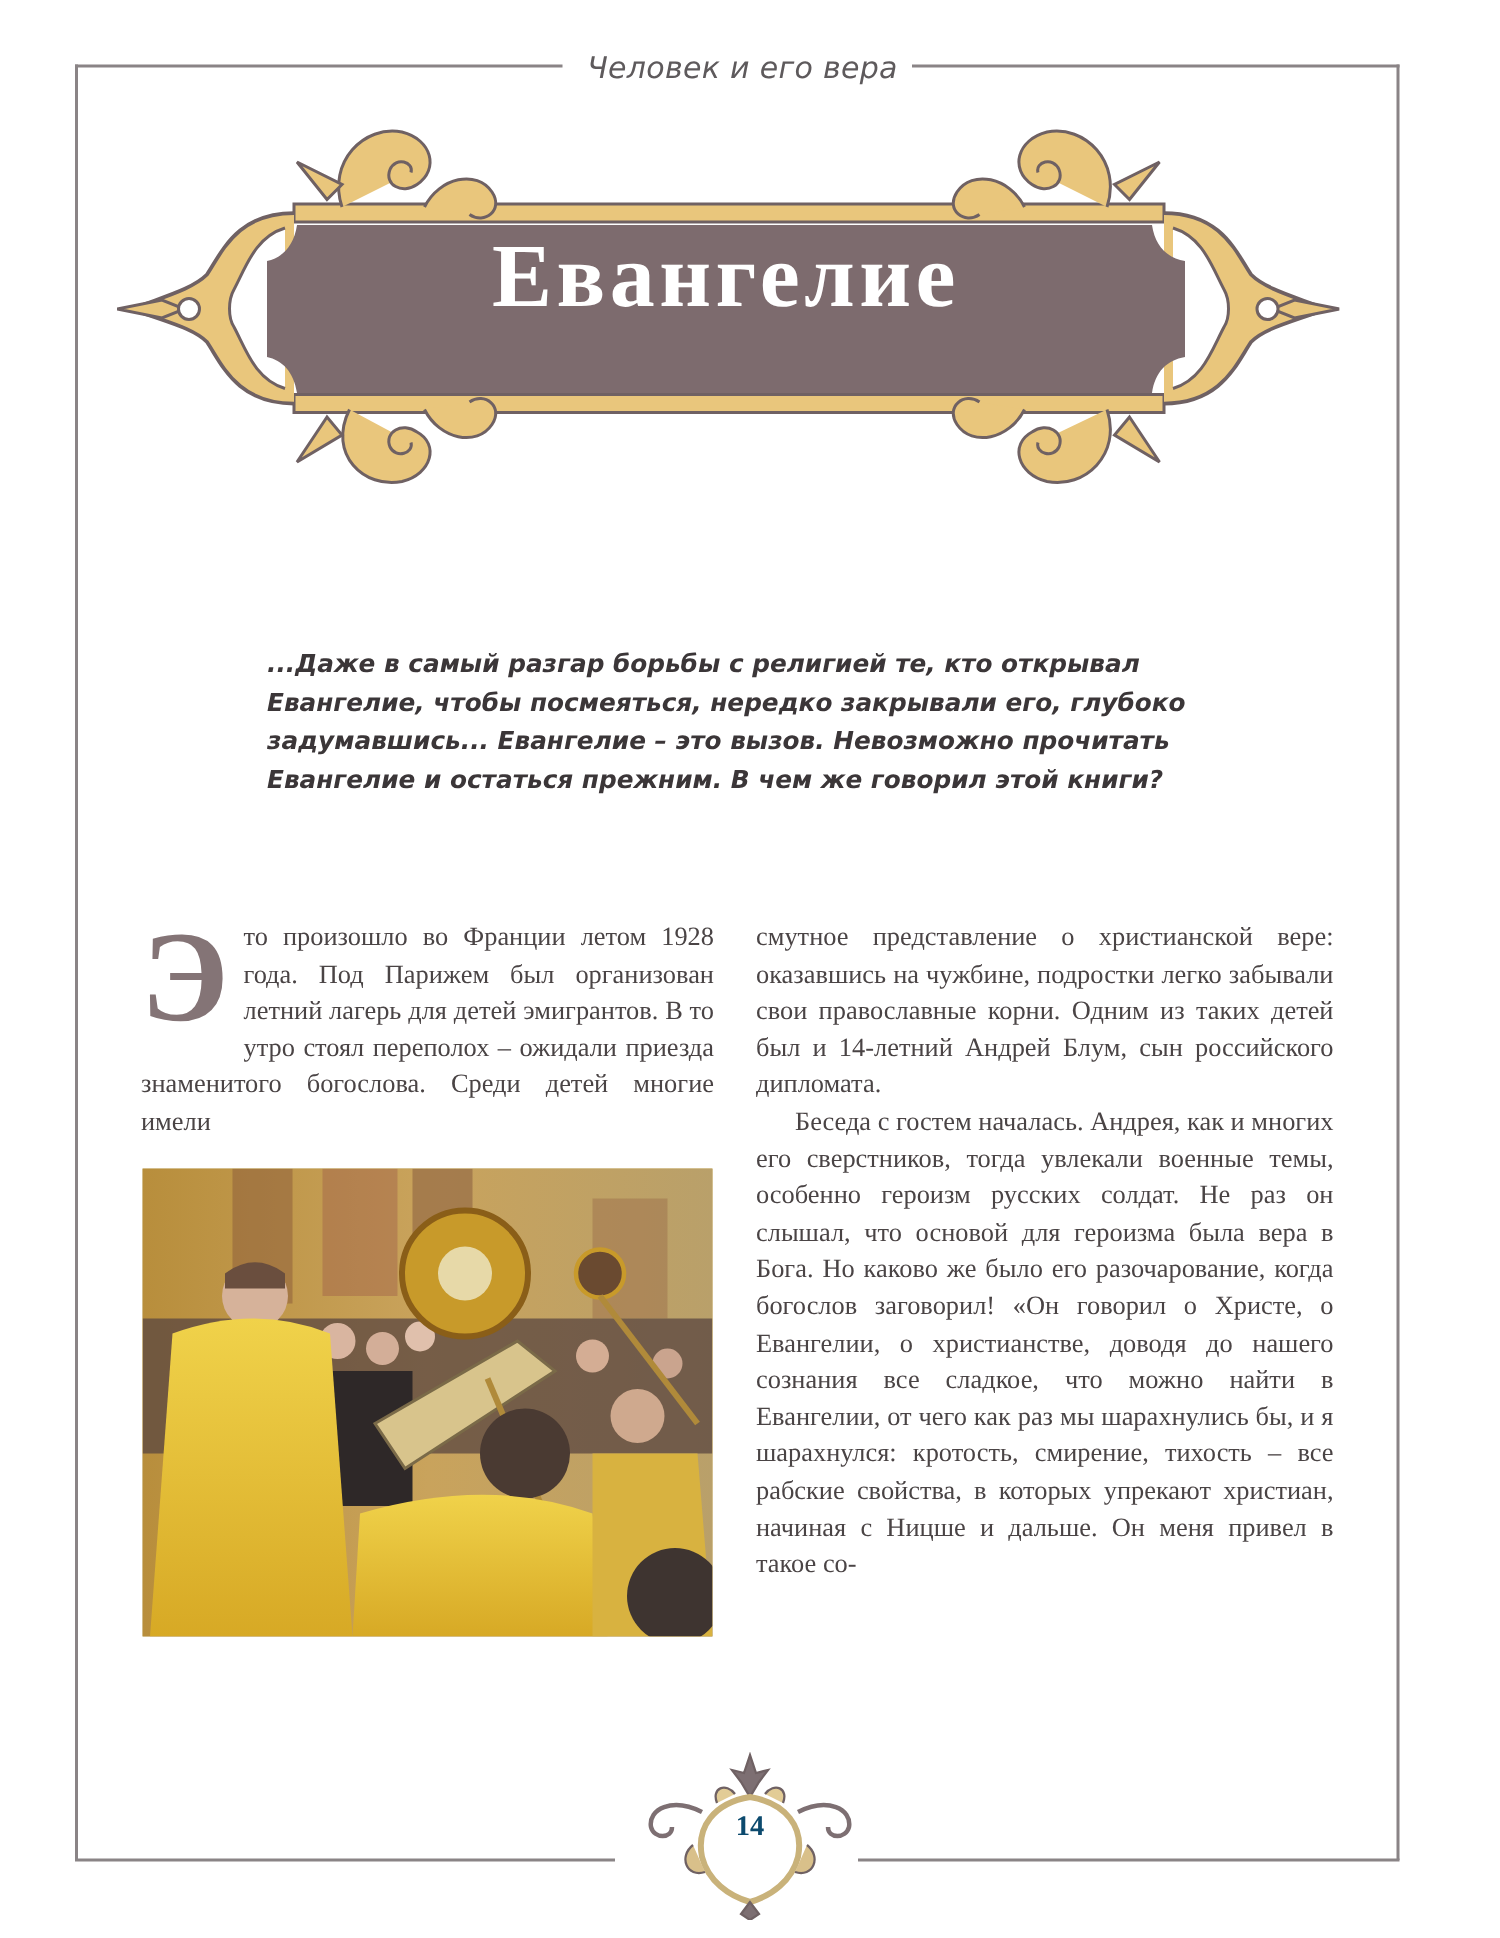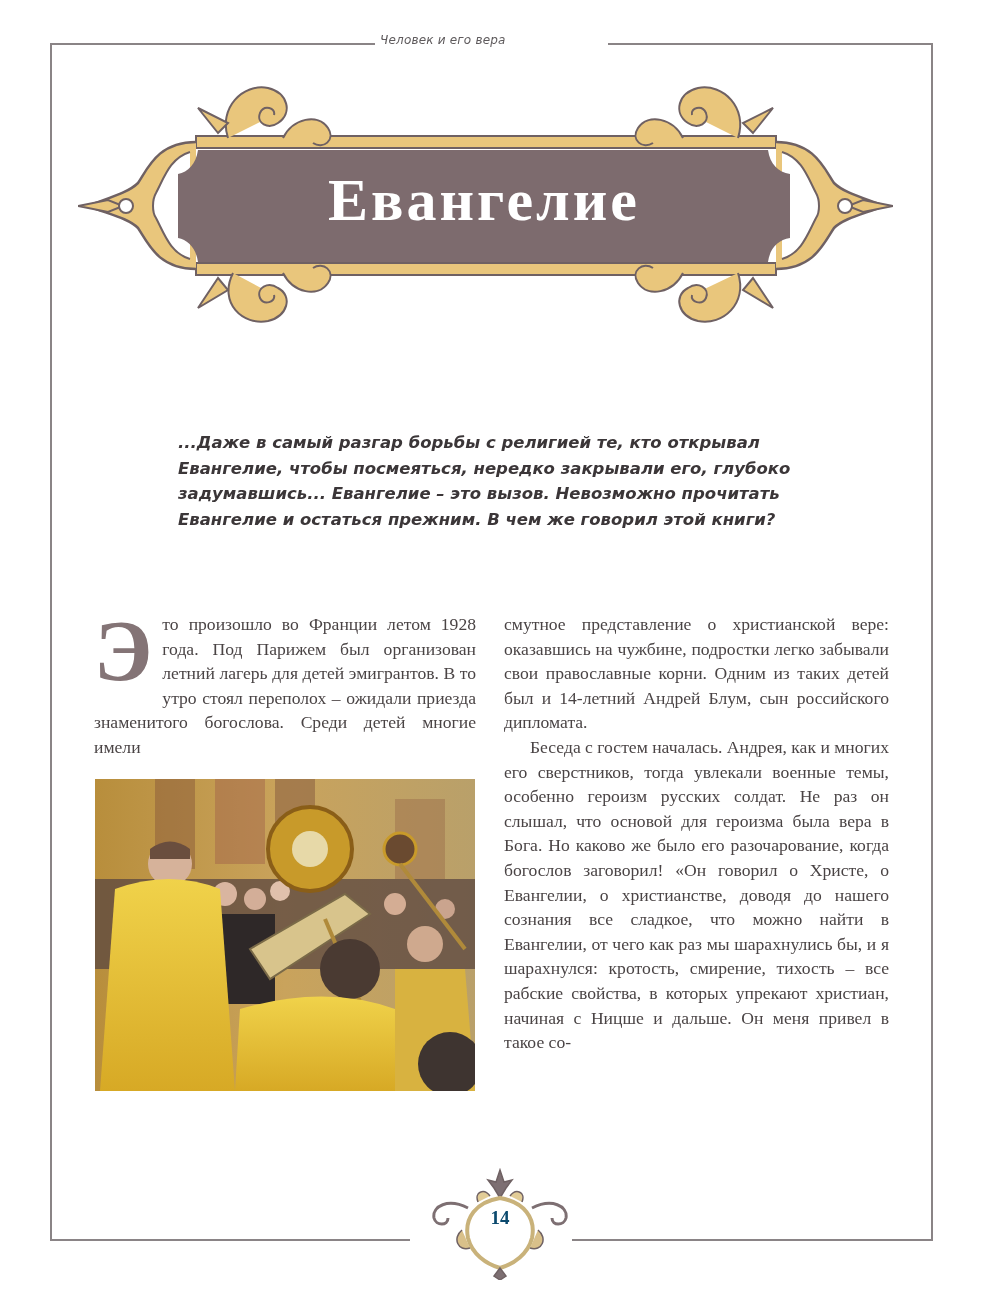--- a/index.html
+++ b/index.html
@@ -1,18 +1,18 @@
 <!DOCTYPE html>
 <html><head>
 <meta charset="utf-8">
 <style>
   html, body { margin:0; padding:0; background:#ffffff; }
   body { width:1000px; height:1292px; position:relative; overflow:hidden; font-family:"Liberation Serif", serif; color:#3a3536; }
   .frame-line { position:absolute; background:#8a8486; }
-  .running-head { position:absolute; top:33px; left:380px; width:230px; font-family:"DejaVu Sans", sans-serif; font-style:italic; font-size:12px; color:#5e5a5c; letter-spacing:0.2px; }
+  .running-head { position:absolute; top:33px; left:380px; width:230px; text-align:center; font-family:"DejaVu Sans", sans-serif; font-style:italic; font-size:20px; color:#5e5a5c; letter-spacing:0.2px; }
   .title-wrap { position:absolute; left:78px; top:68px; width:815px; height:275px; }
   .title-wrap svg { position:absolute; left:0; top:0; }
   .title-text { position:absolute; left:180px; top:148px; width:545px; height:118px; display:flex; align-items:center; justify-content:center; font-family:"Liberation Serif", serif; font-weight:bold; font-size:60px; color:#ffffff; letter-spacing:3px; }
   .lead { position:absolute; left:178px; top:430px; width:645px; text-align:left; font-family:"DejaVu Sans", sans-serif; font-style:italic; font-weight:bold; font-size:16.5px; line-height:25.5px; color:#3b3638; }
   .col { position:absolute; font-size:17.6px; line-height:24.6px; text-align:justify; color:#4a4445; }
   .col p { margin:0; }
   .col-left { left:94px; top:612px; width:382px; }
   .col-right { left:504px; top:612px; width:385px; }
   .dropcap { float:left; font-family:"Liberation Serif", serif; font-weight:bold; font-size:86px; line-height:70px; color:#847476; margin:4px 10px 0 0; }
   .indent { text-indent:26px; }
@@ -57,21 +57,21 @@
       <path d="M675 210 L 695 240 L 665 222 Z"></path>
 
       <path d="M0 138 L 30 132 L 45 138 L 30 144 Z"></path>
       <path d="M815 138 L 785 132 L 770 138 L 785 144 Z"></path>
       <circle cx="48" cy="138" r="7" fill="#ffffff"></circle>
       <circle cx="767" cy="138" r="7" fill="#ffffff"></circle>
     </g>
 
     <path d="M120 82 L 690 82 C 692 96, 700 104, 712 106 L 712 170 C 700 172, 692 180, 690 194 L 120 194 C 118 180, 110 172, 100 170 L 100 106 C 110 104, 118 96, 120 82 Z" fill="#7d6b6e"></path>
   </svg>
-  <div class="title-text" style="left:100px; top:84px; width:612px; height:96px;">Евангелие</div>
+  <div class="title-text" style="left:100px; top:68px; width:612px; height:96px;">Евангелие</div>
 </div>
 
 <div class="lead">
   <div>...Даже в самый разгар борьбы с религией те, кто открывал</div>
   <div>Евангелие, чтобы посмеяться, нередко закрывали его, глубоко</div>
   <div>задумавшись... Евангелие – это вызов. Невозможно прочитать</div>
   <div>Евангелие и остаться прежним. В чем же говорил этой книги?</div>
 </div>
 
 <div class="col col-left">

